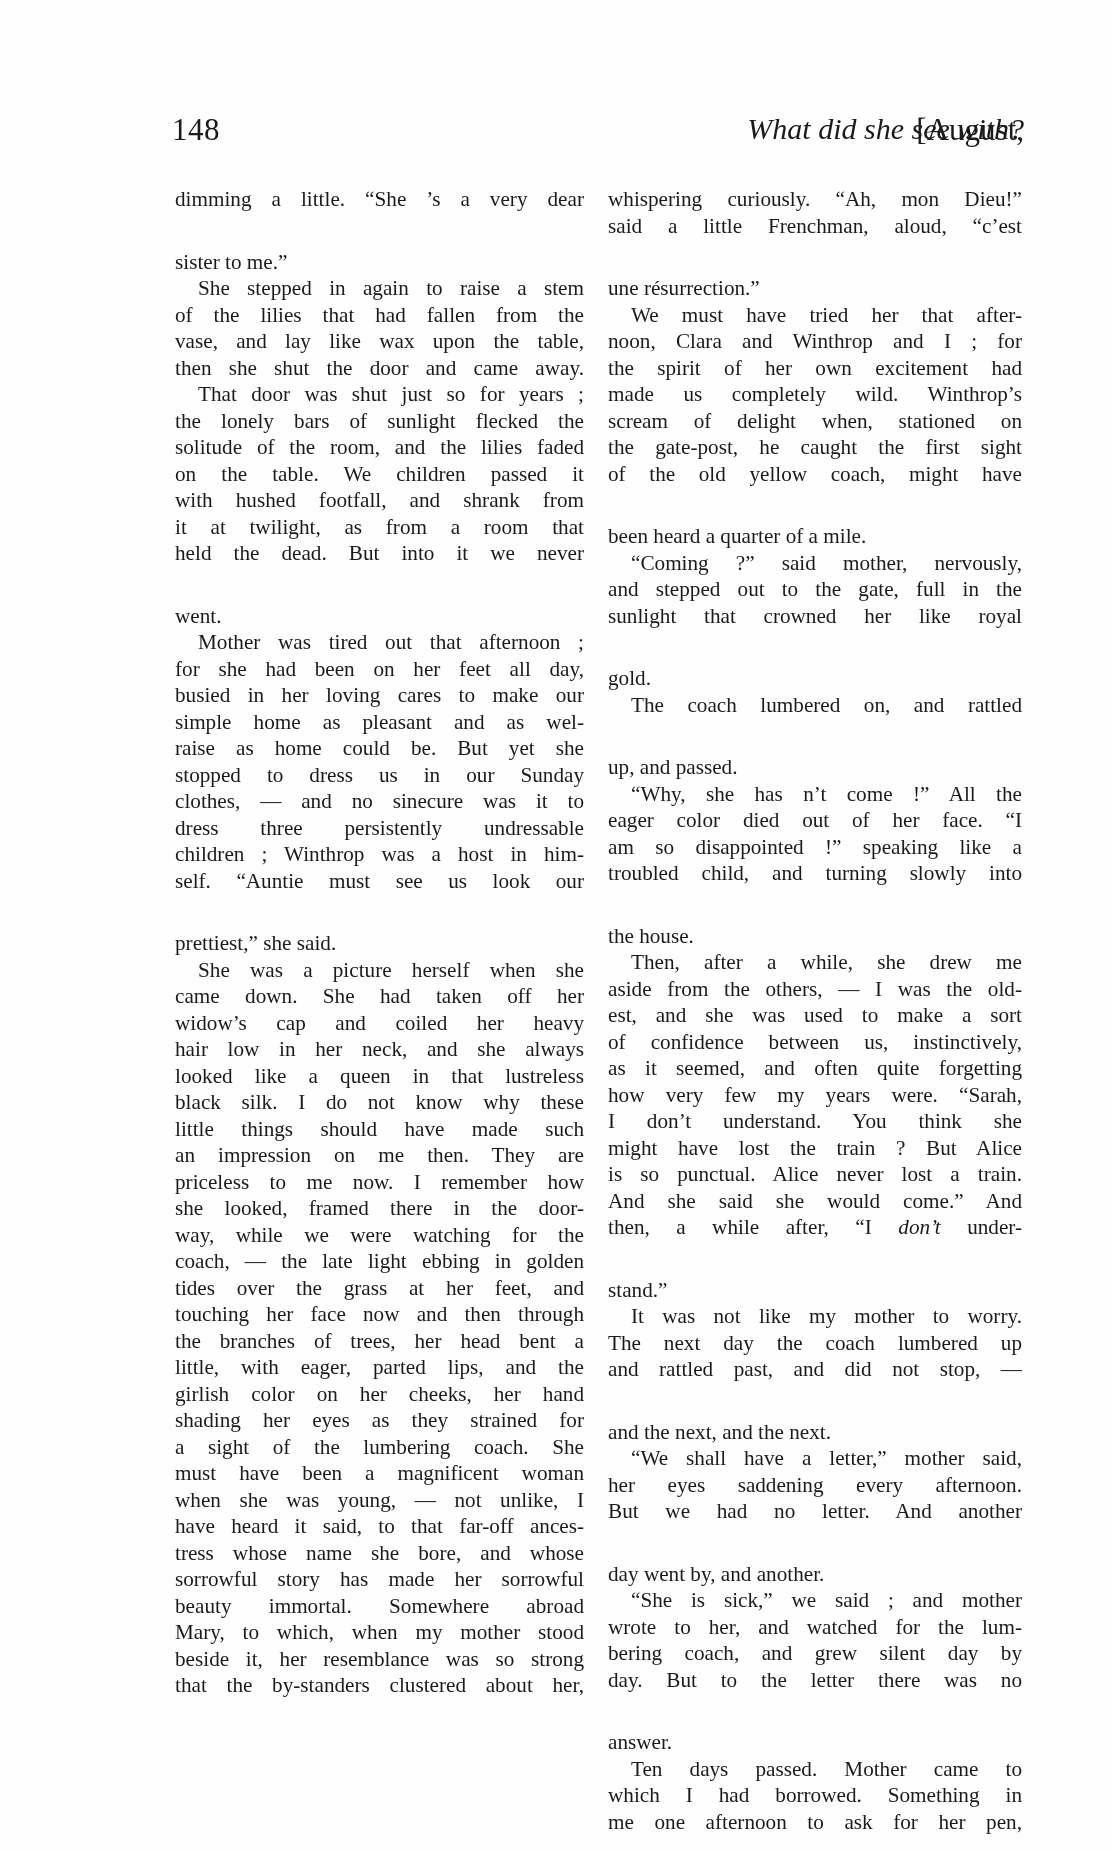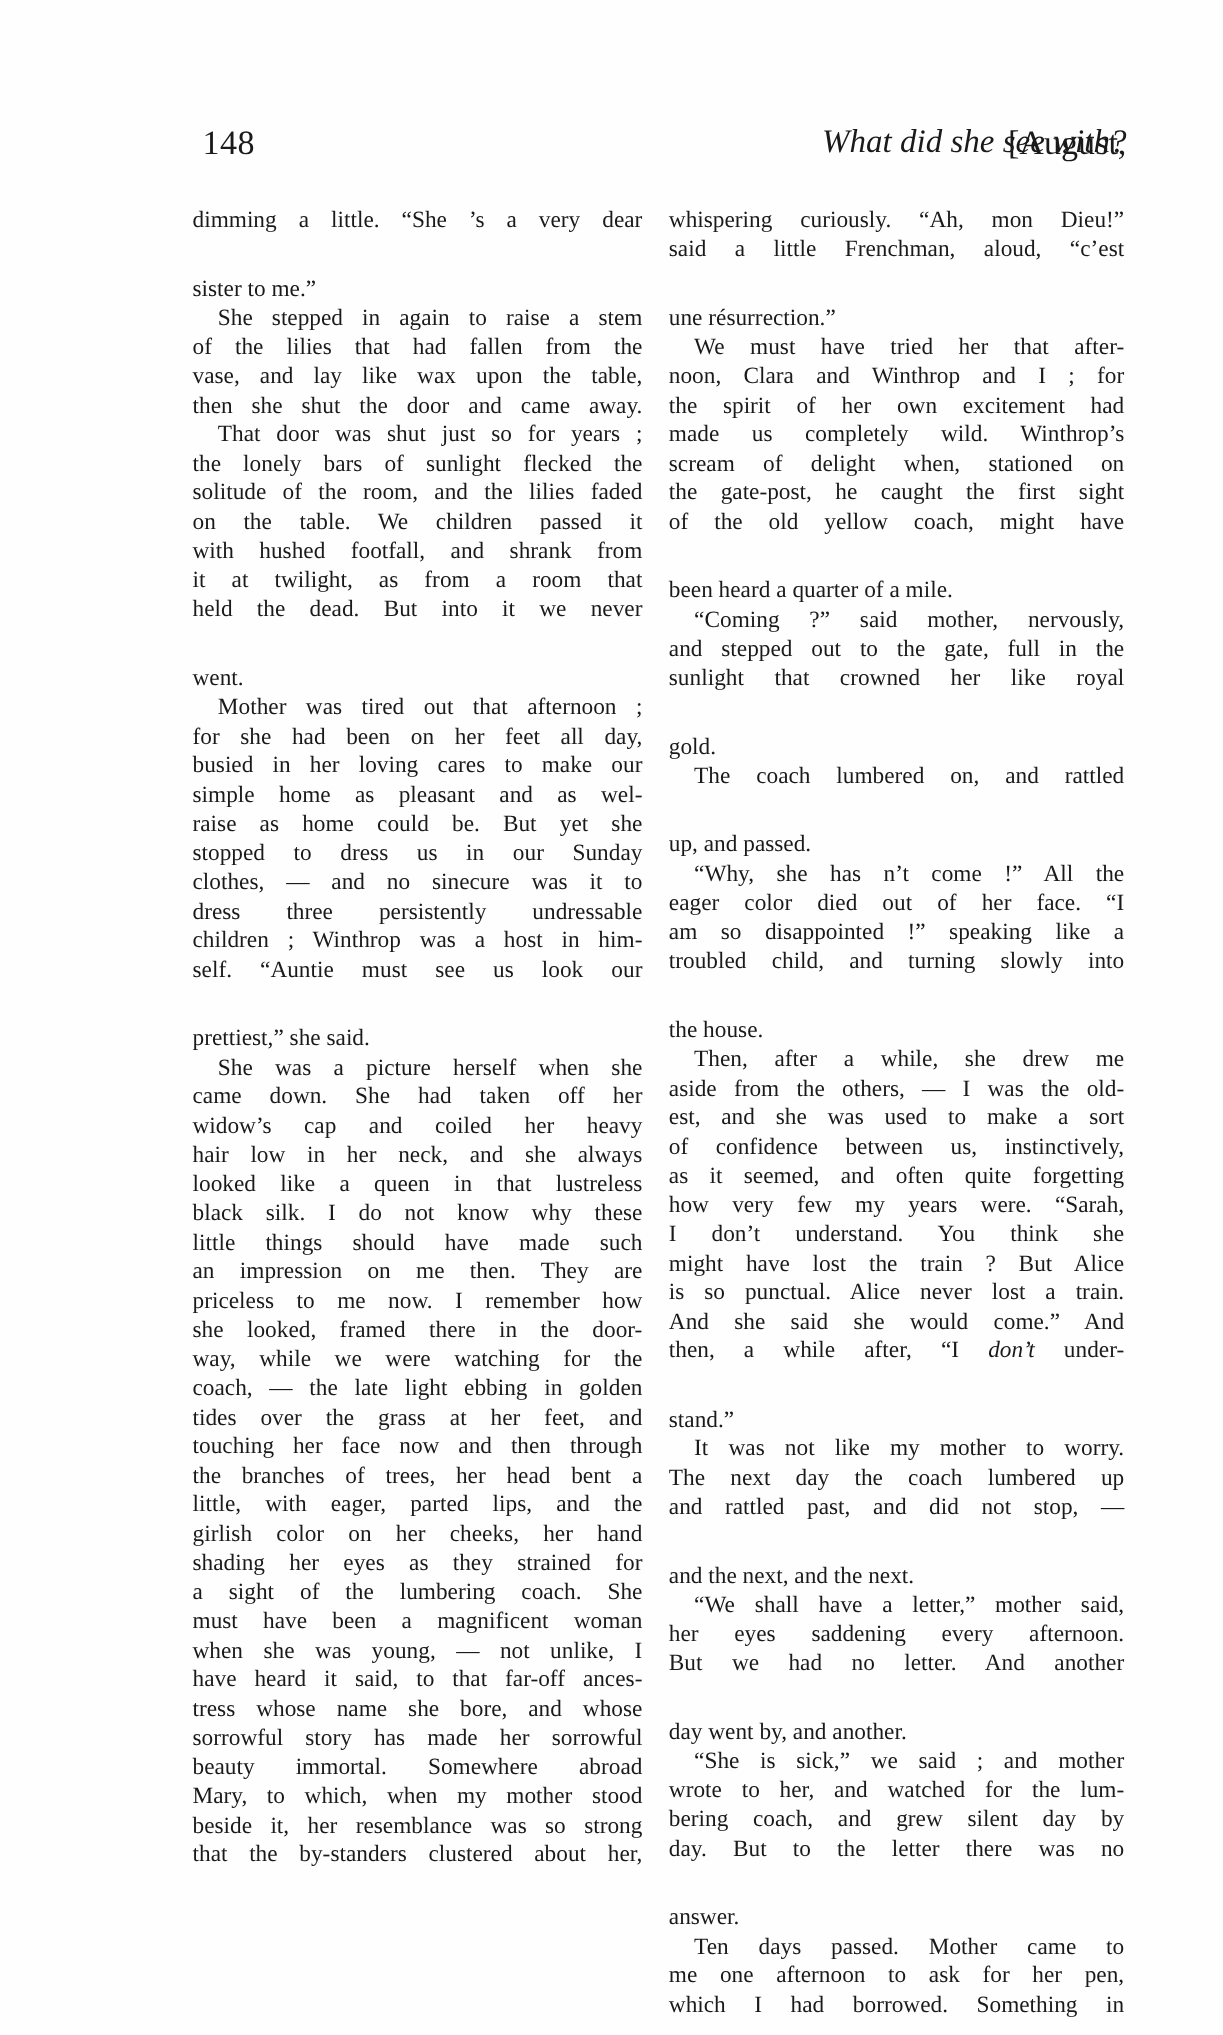--- a/index.html
+++ b/index.html
@@ -2,21 +2,21 @@
 <html><head>
 <meta charset="utf-8">
 <style>
   html, body { margin: 0; padding: 0; background: #ffffff; }
   body { width: 1112px; height: 1850px; position: relative; overflow: hidden; color: #1a1a1a; }
   .page { position: absolute; left: 0; top: 0; width: 1112px; height: 1850px; background: #fefefe; }
   .running-head {
     position: absolute; top: 108px; left: 172px; width: 852px; height: 40px;
     font-family: "Liberation Serif", "DejaVu Serif", serif;
   }
-  .page-number { position: absolute; left: 12px; top: 4px; font-size: 31px; letter-spacing: 0.5px; }
+  .page-number { position: absolute; left: 0; top: 4px; font-size: 31px; letter-spacing: 0.5px; }
   .running-title { position: absolute; left: 0; right: 0; top: 4px; text-align: right; font-size: 30px; font-style: italic; }
   .running-month { position: absolute; right: 0; top: 4px; font-size: 31px; }
   .column {
     position: absolute; top: 186px;
     font-family: Liberation Serif, serif;
     font-size: 21.2px; line-height: 26.5px;
   }
   .col-left { left: 175px; width: 409px; }
   .col-right { left: 608px; width: 414px; }
   .line {
@@ -134,20 +134,20 @@
       <span class="line indent">“We shall have a letter,” mother said,</span>
       <span class="line">her eyes saddening every afternoon.</span>
       <span class="line">But we had no letter.  And another</span>
       <span class="line last">day went by, and another.</span>
       <span class="line indent">“She is sick,” we said ; and mother</span>
       <span class="line">wrote to her, and watched for the lum-</span>
       <span class="line">bering coach, and grew silent day by</span>
       <span class="line">day.  But to the letter there was no</span>
       <span class="line last">answer.</span>
       <span class="line indent">Ten days passed.  Mother came to</span>
+      <span class="line">which I had borrowed.  Something in</span>
       <span class="line">me one afternoon to ask for her pen,</span>
-      <span class="line">which I had borrowed.  Something in</span>
       <span class="line last">her face troubled me vaguely.</span>
       <span class="line indent">“What are you going to do, moth-</span>
       <span class="line last">er ?”</span>
       <span class="line indent">“Write to your aunt’s boarding-</span>
     </div>
 </div>
 
 </body></html>

